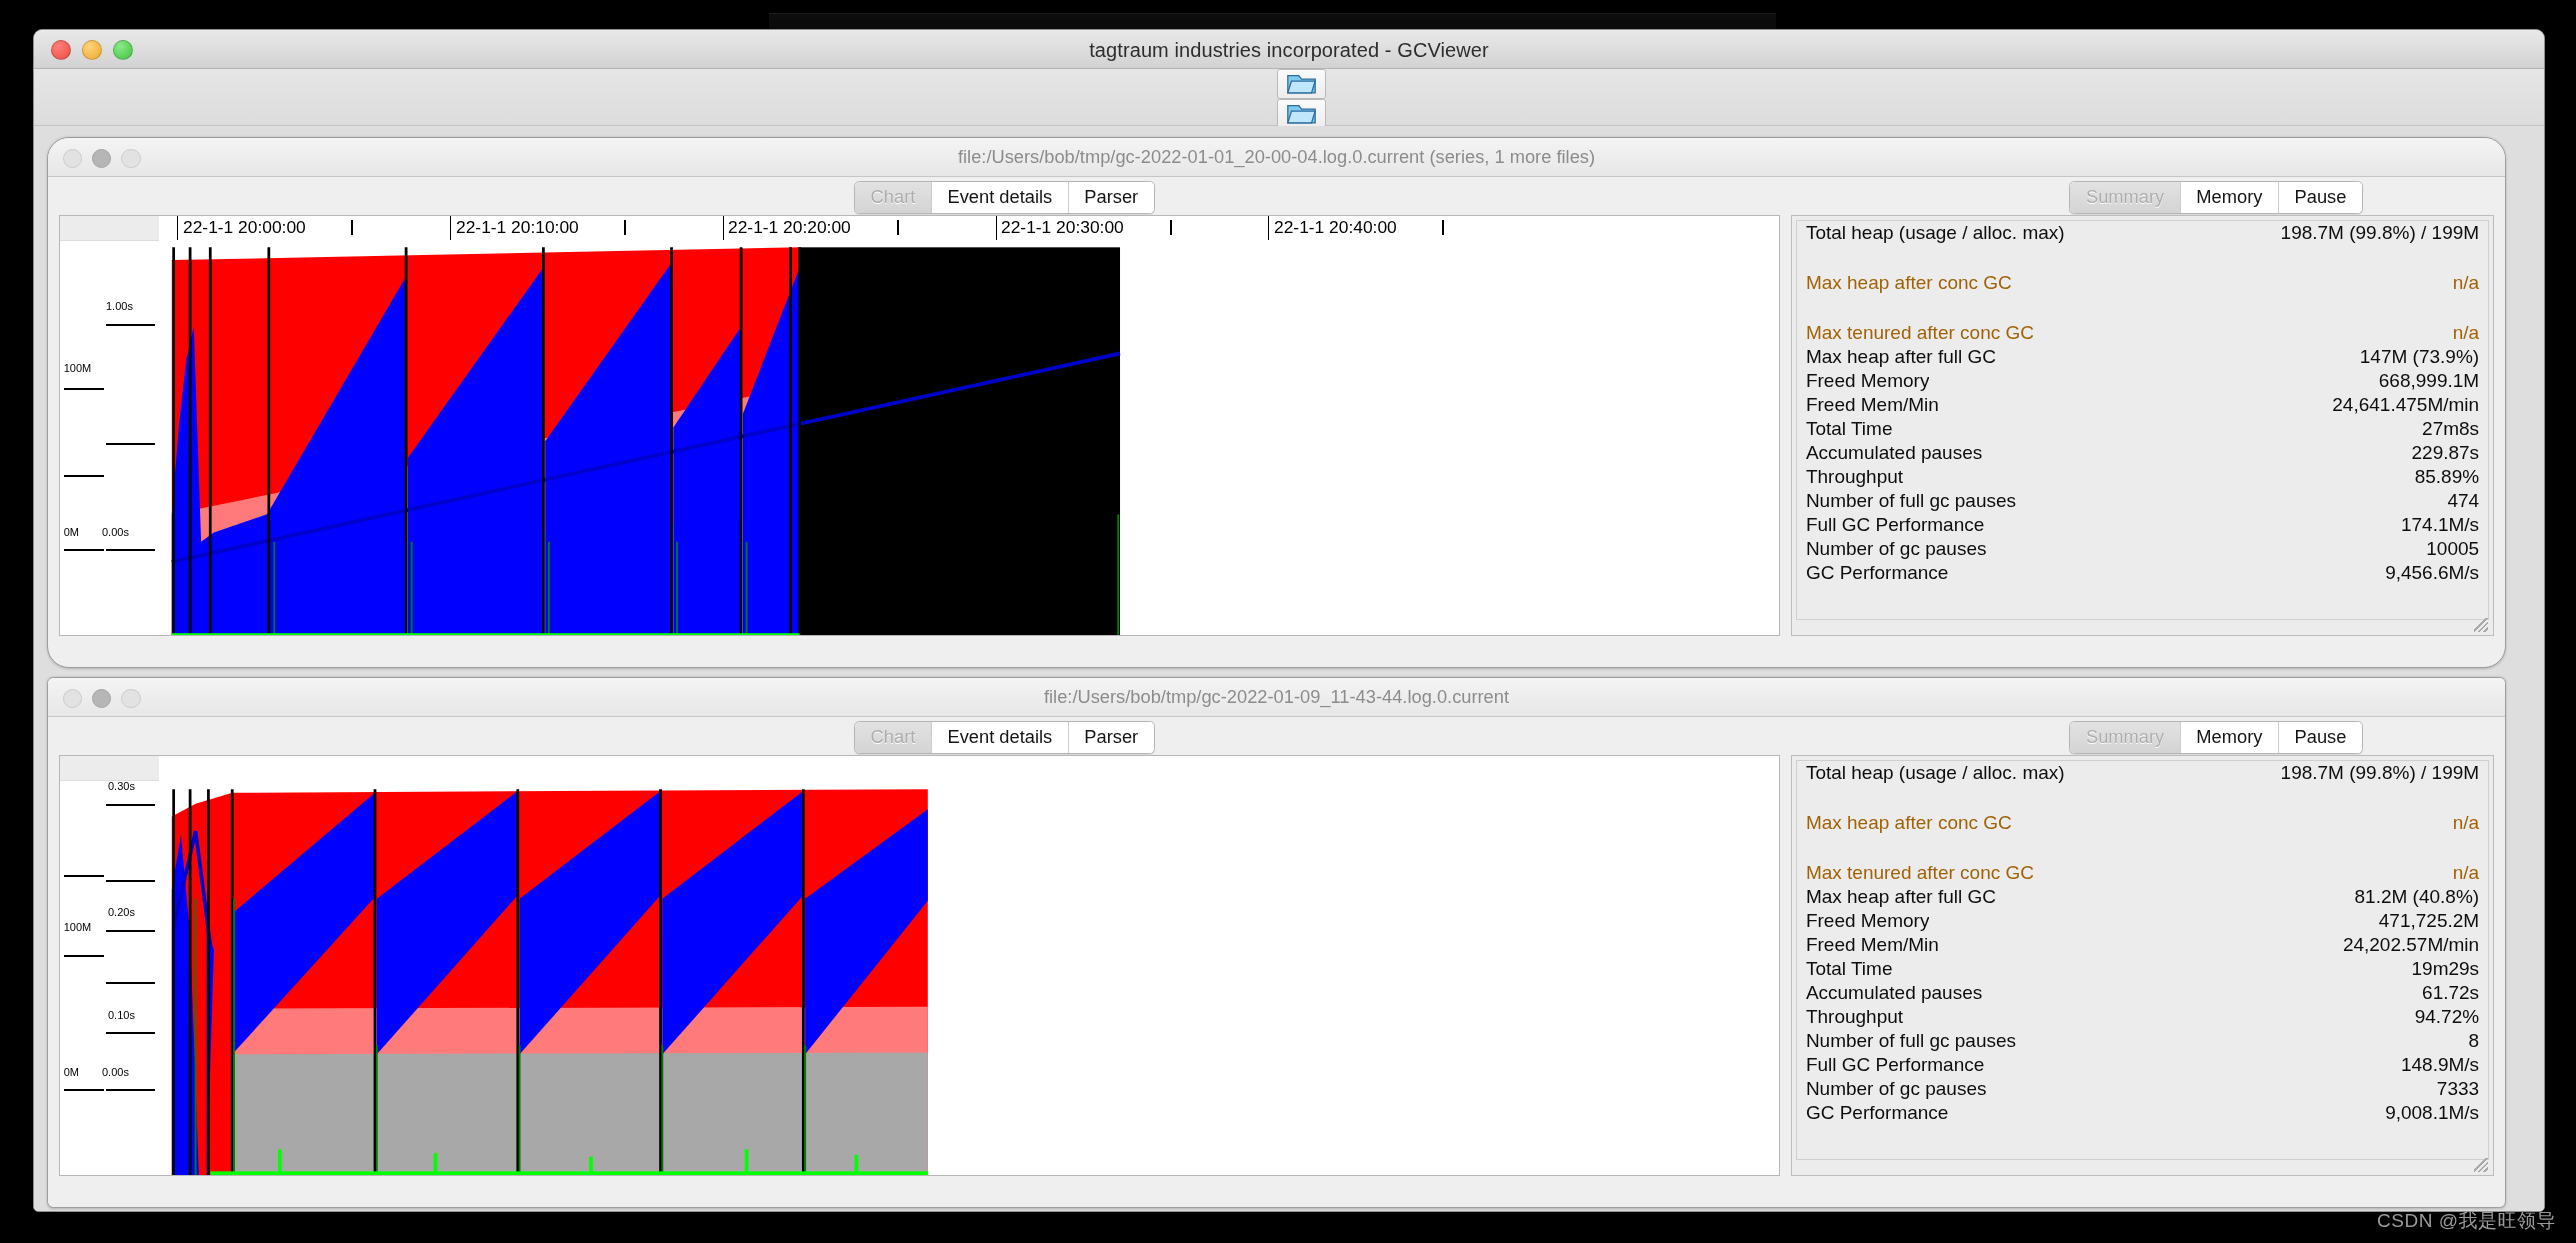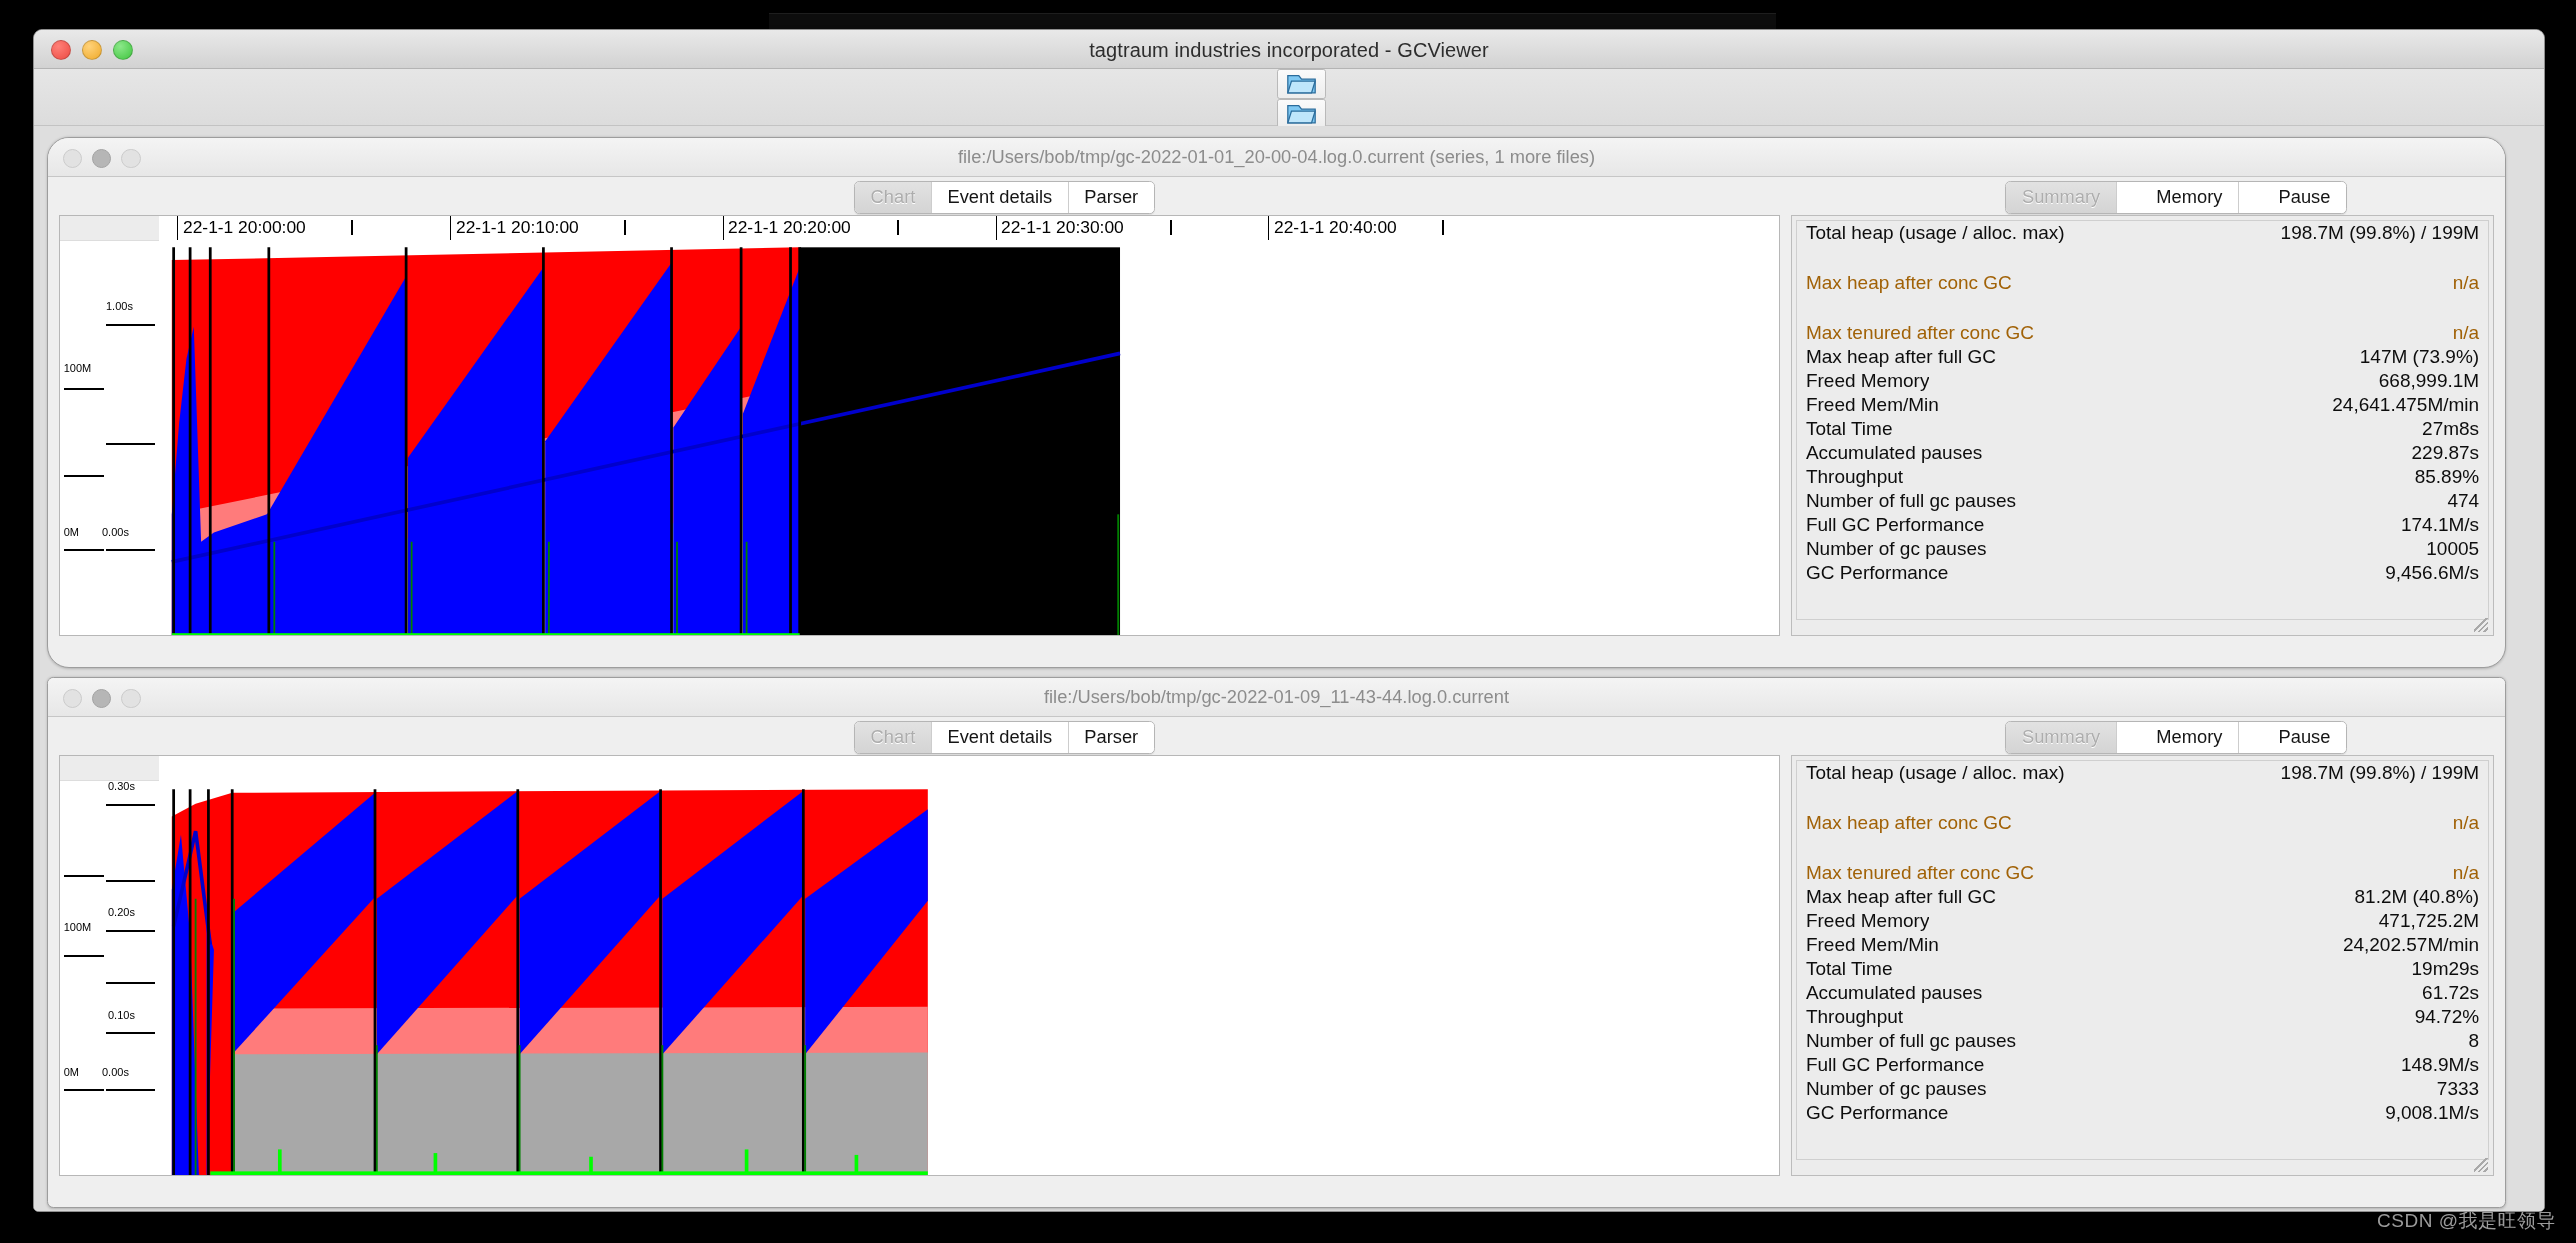--- a/index.html
+++ b/index.html
@@ -112,21 +112,21 @@
     padding:0 15.6px;display:flex;align-items:center;justify-content:center;
     font-size:18.3px;color:#151515;background:#fff;
     border-right:0.9px solid #cdcdcd;white-space:nowrap;
   }
   .tab:last-child{border-right:none;}
   .tab.sel{
     background:linear-gradient(#e2e2e2,#d4d4d4);
     color:#adadad;text-shadow:0 0.9px 0 #fff;
   }
   .tabs-left{left:50%;transform:translateX(-50%);}
-  .tabs-right{right:158px;gap:24px;}
+  .tabs-right{right:142px;}
 
   
   .split{display:flex;padding:0 11px 9.2px 11px;box-sizing:border-box;}
   .chartpane{
     flex:0 0 1721px;background:#fff;border:0.9px solid #b7b7b7;
     position:relative;overflow:hidden;box-sizing:border-box;
   }
   .sumpane{
     flex:1;margin-left:11px;background:#ececec;
     border:0.9px solid #bcbcbc;position:relative;overflow:hidden;box-sizing:border-box;

